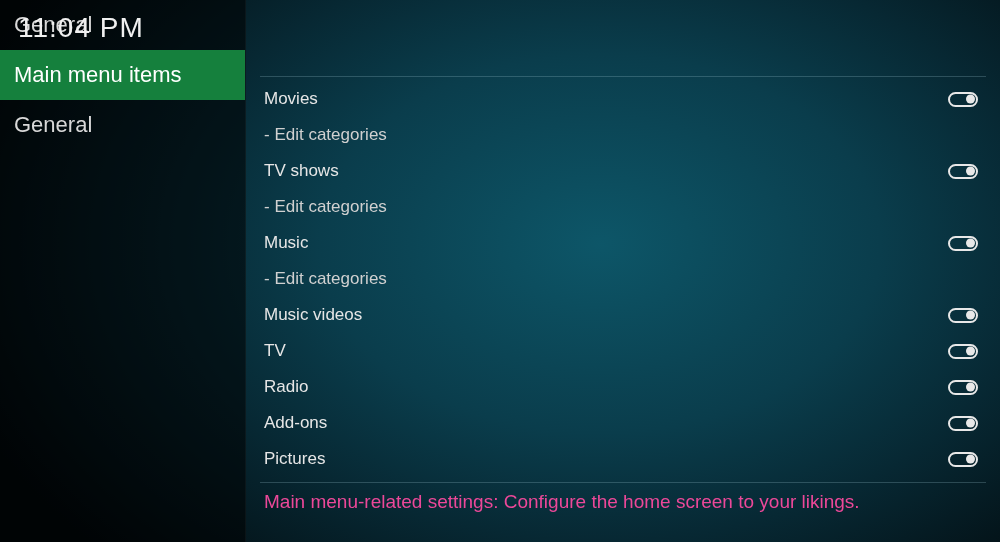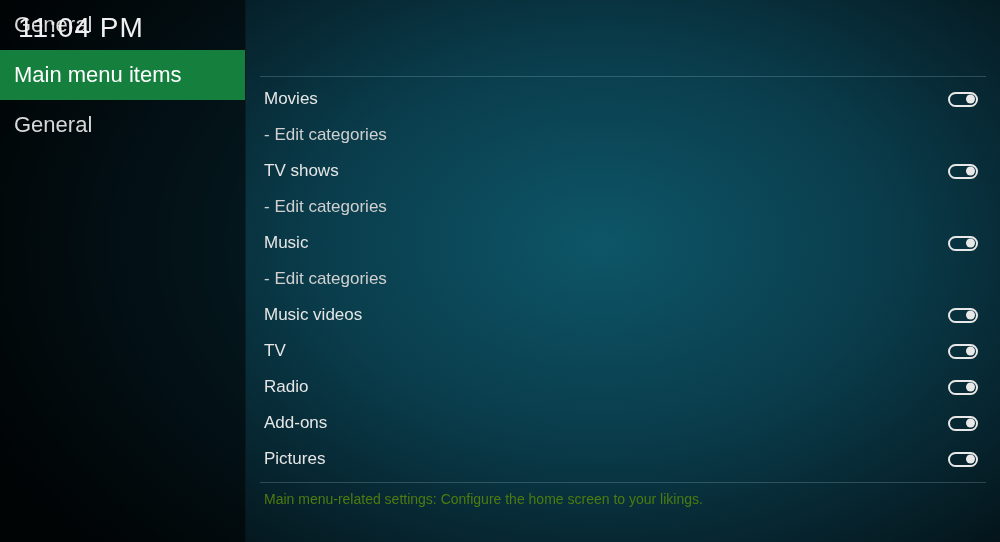--- a/index.html
+++ b/index.html
@@ -97,22 +97,22 @@
       transform: translateY(-50%);
     }
     .toggle-pill.on::after { right: 1px; }
     .footer {
       border-top: 1px solid rgba(160,200,210,0.25);
       margin: 0 14px;
       padding: 8px 4px 0 4px;
       height: 60px;
     }
     .footer-text {
-      color: #4d7c0f;
-      font-size: 14px;
+      color: #ec4899;
+      font-size: 19px;
       font-weight: 300;
     }
   </style>
 </head>
 <body>
 
 <div class="sidebar" id="sidebar">
     <div class="sidebar-item"><span>General</span></div>
     <div class="sidebar-item active"><span>Main menu items</span></div>
     <div class="sidebar-item"><span>General</span></div>

